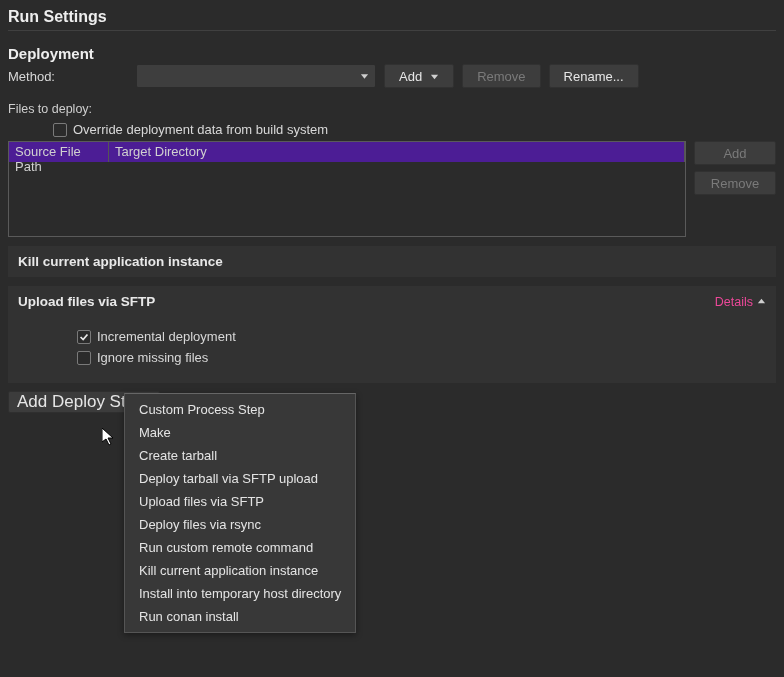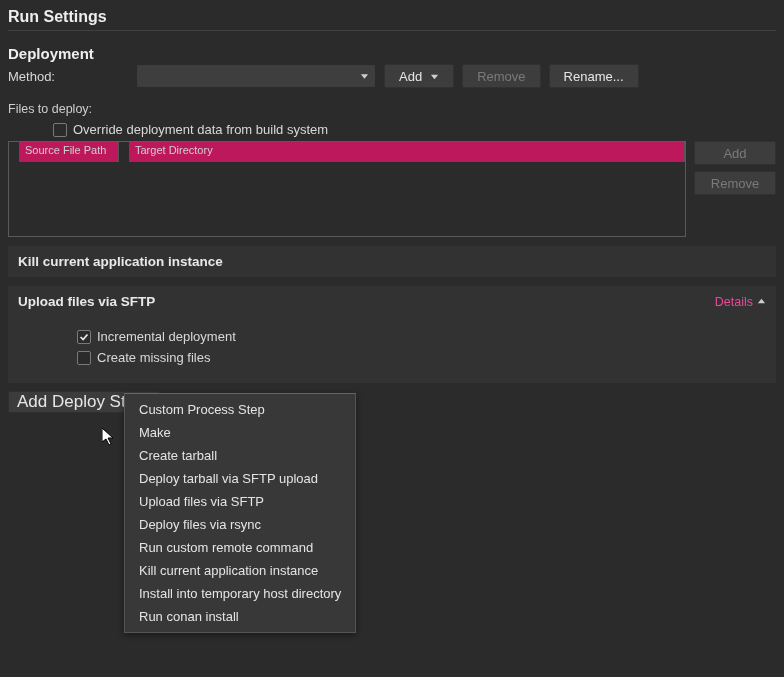--- a/index.html
+++ b/index.html
@@ -72,25 +72,24 @@
   .table-wrap {
     flex: 1;
     border: 1px solid #5a5a5a;
     height: 96px;
     background: #2b2b2b;
   }
   .table-header {
     display: flex; height: 20px;
   }
   .th {
-    font-size: 11px; color: #d0d0d0;
+    font-size: 13px; color: #d0d0d0;
     padding: 2px 6px;
     border-right: 1px solid #555;
-    background: #be185d;
-    margin-left: 10px;
+    background: #4c1d95;
   }
   .th.col1 { width: 100px; flex: 0 0 100px; }
   .th.col2 { flex: 1; }
   .side-btns { display: flex; flex-direction: column; gap: 6px; }
   .side-btns .btn { width: 82px; justify-content: center; }
 
   .panel {
     background: #323232;
     border-top: 1px solid #2b2b2b;
     margin-top: 8px;
@@ -235,21 +234,21 @@
           <svg class="check" viewBox="0 0 14 14" width="12" height="12">
               <polyline points="3,7 6,10 11,4"></polyline>
             </svg>
         </span>
         <span class="label">Incremental deployment</span>
       </div>
       <div class="cb-row">
         <span class="cb">
           
         </span>
-        <span class="label">Create missing files</span>
+        <span class="label">Ignore missing files</span>
       </div>
     </div>
   </div>
 
   <div class="add-step-wrap">
     <div class="add-step-btn">
       <span>Add Deploy Step</span>
       <span class="caret">
         <svg class="caret-svg" viewBox="0 0 10 10">
             <polygon points="1,3 9,3 5,8"></polygon>

